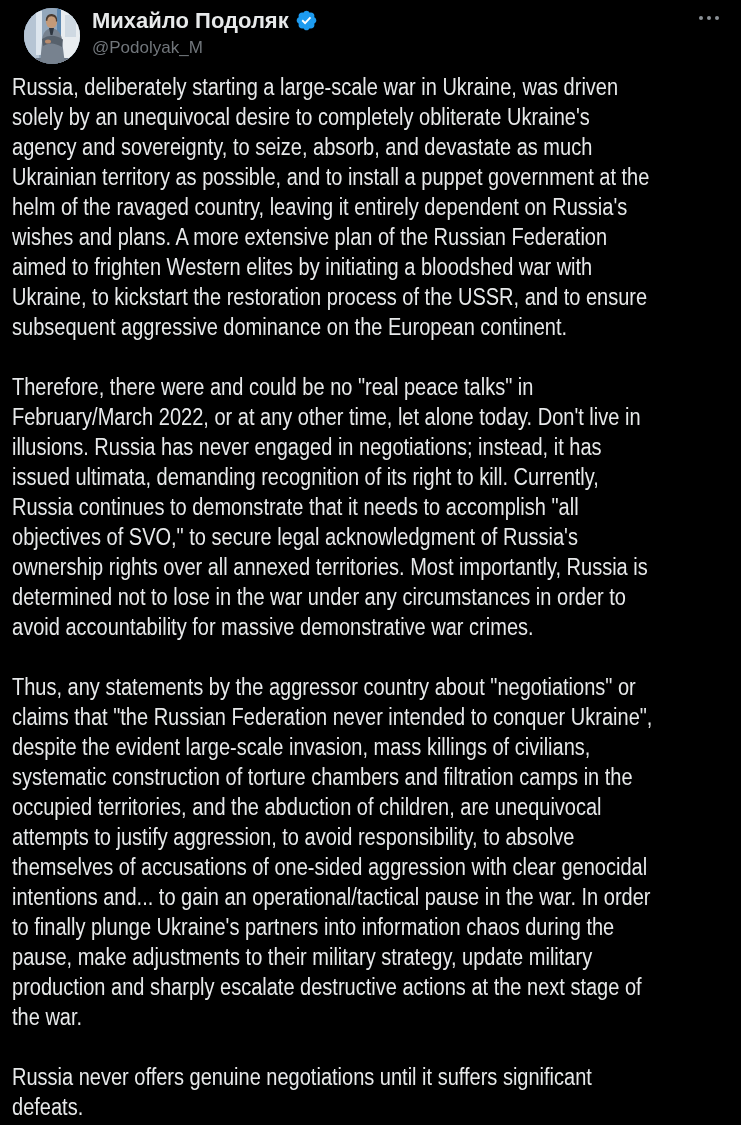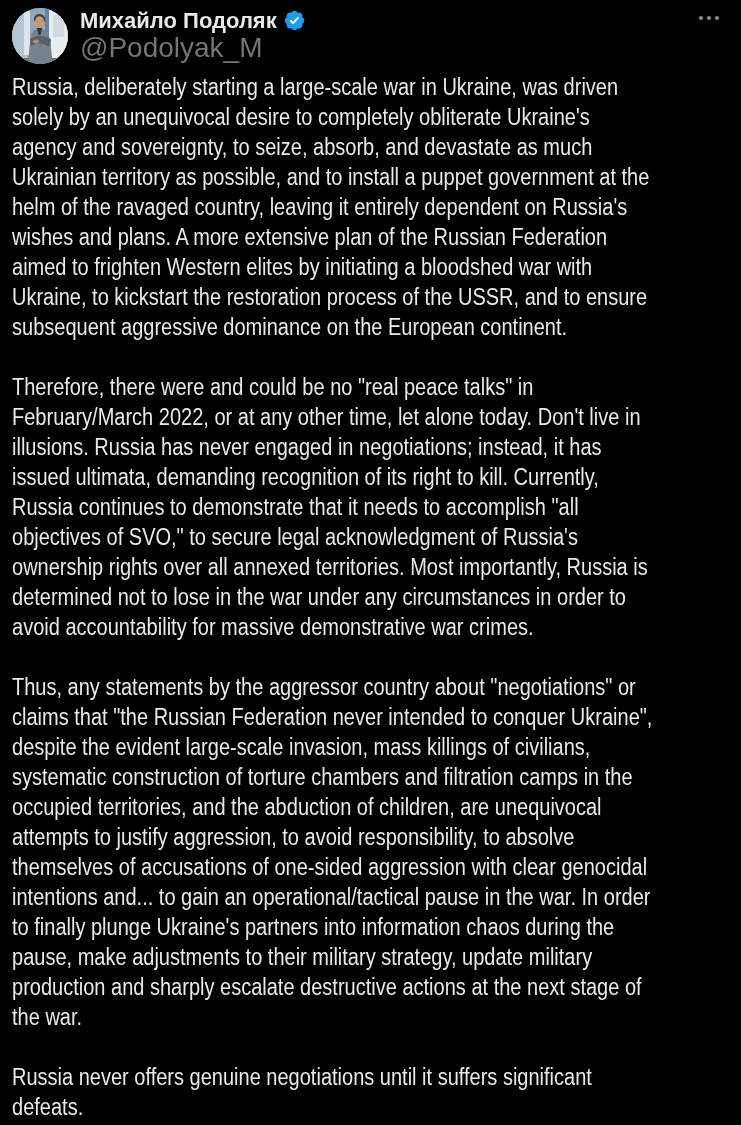--- a/index.html
+++ b/index.html
@@ -15,21 +15,21 @@
   }
   .post {
     position: relative;
     width: 741px;
     height: 1125px;
     background: #000000;
   }
   
   .header {
     position: absolute;
-    top: 0; left: 0; right: 0;
+    top: 0; left: 12px; right: 0;
     height: 72px;
   }
   .avatar {
     position: absolute;
     left: 12px;
     top: 8px;
     width: 56px;
     height: 56px;
     border-radius: 50%;
     overflow: hidden;
@@ -51,21 +51,21 @@
     font-size: 22px;
     font-weight: 700;
     color: #e7e9ea;
     line-height: 27px;
     cursor: pointer;
     white-space: nowrap;
   }
   .badge { display: block; width: 23px; height: 23px; }
   .badge svg { display: block; width: 23px; height: 23px; }
   .handle {
-    font-size: 28px;
+    font-size: 17px;
     color: #71767b;
     line-height: 25px;
     margin-top: 1px;
     cursor: pointer;
   }
   .more-button {
     position: absolute;
     right: 16px;
     top: 10px;
     background: none;

